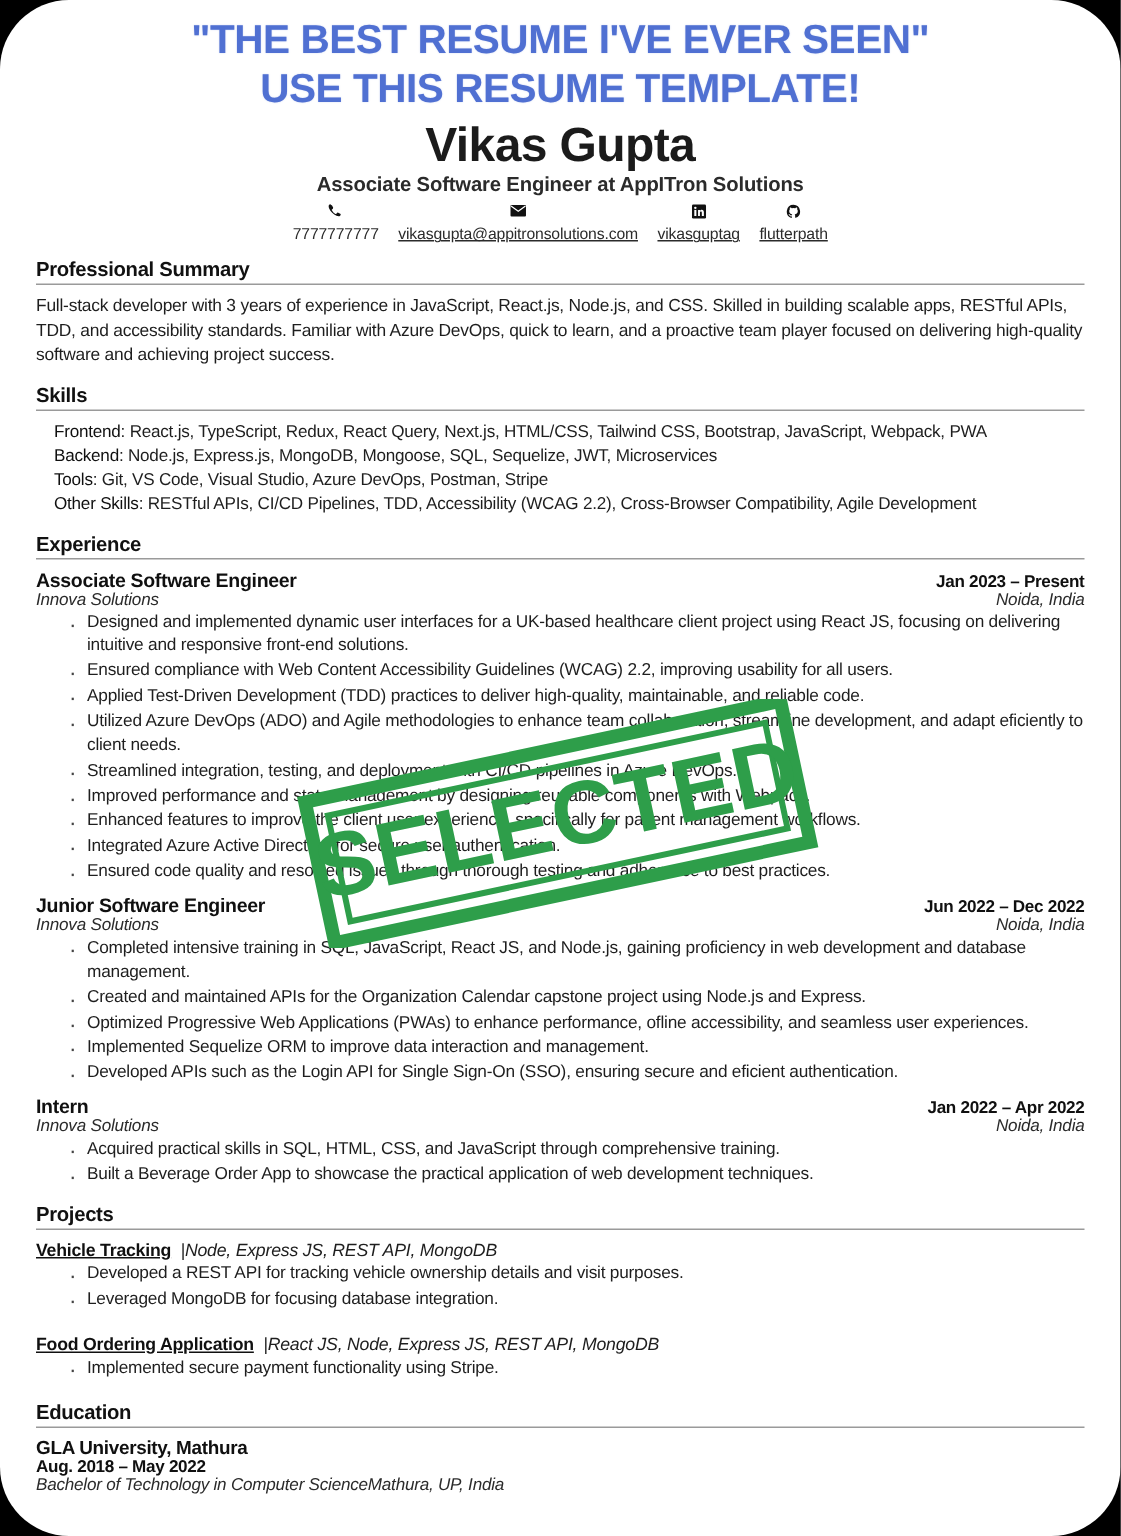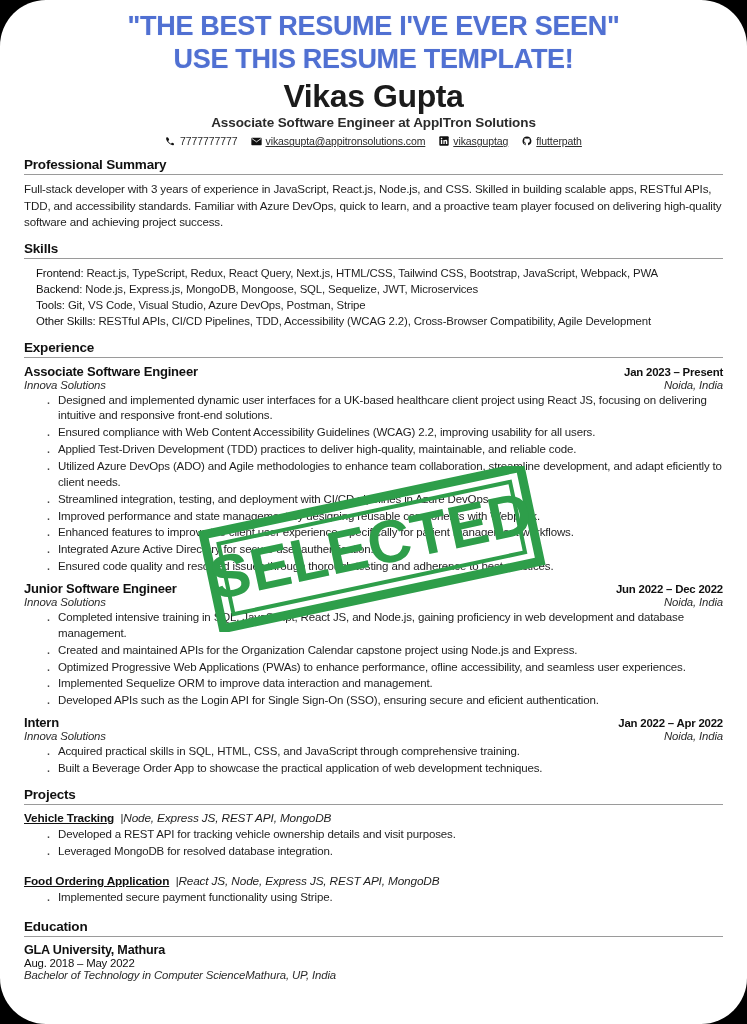--- a/index.html
+++ b/index.html
@@ -67,20 +67,21 @@
     gap: 13px;
     margin-top: 5px;
     font-size: 10.5px;
     color: #2b2b2b;
   }
   .contact .citem {
     display: inline-flex;
     align-items: center;
     gap: 4px;
     white-space: nowrap;
+    flex-direction: column;
   }
   .contact .ctext { letter-spacing: -0.1px; }
   .contact .ctext.link { text-decoration: underline; }
   .contact .ico {
     display: inline-flex;
     align-items: center;
     justify-content: center;
     width: 11px;
     height: 11px;
     color: #111;
@@ -190,21 +191,21 @@
     flex-direction: column;
   }
   .edu-school {
     font-size: 12.6px;
     font-weight: bold;
     color: #101010;
     letter-spacing: -0.2px;
   }
   .edu-dates {
     font-size: 11.4px;
-    font-weight: normal;
+    font-weight: bold;
     color: #101010;
     letter-spacing: -0.2px;
   }
   .edu-degree {
     font-size: 11.4px;
     font-style: italic;
     color: #2b2b2b;
     letter-spacing: -0.15px;
   }
 
@@ -368,21 +369,21 @@
       <div class="sec-title">Projects</div>
       <div class="sec-rule"></div>
 
       <div class="proj">
         <div class="proj-hd">
           <span class="pname">Vehicle Tracking</span>
           <span>&nbsp;</span><span class="pstack">|Node, Express JS, REST API, MongoDB</span>
         </div>
         <ul class="bullets">
           <li>Developed a REST API for tracking vehicle ownership details and visit purposes.</li>
-          <li>Leveraged MongoDB for resolved database integration.</li>
+          <li>Leveraged MongoDB for focusing database integration.</li>
         </ul>
       </div>
 
       <div class="proj">
         <div class="proj-hd">
           <span class="pname">Food Ordering Application</span>
           <span>&nbsp;</span><span class="pstack">|React JS, Node, Express JS, REST API, MongoDB</span>
         </div>
         <ul class="bullets">
           <li>Implemented secure payment functionality using Stripe.</li>

